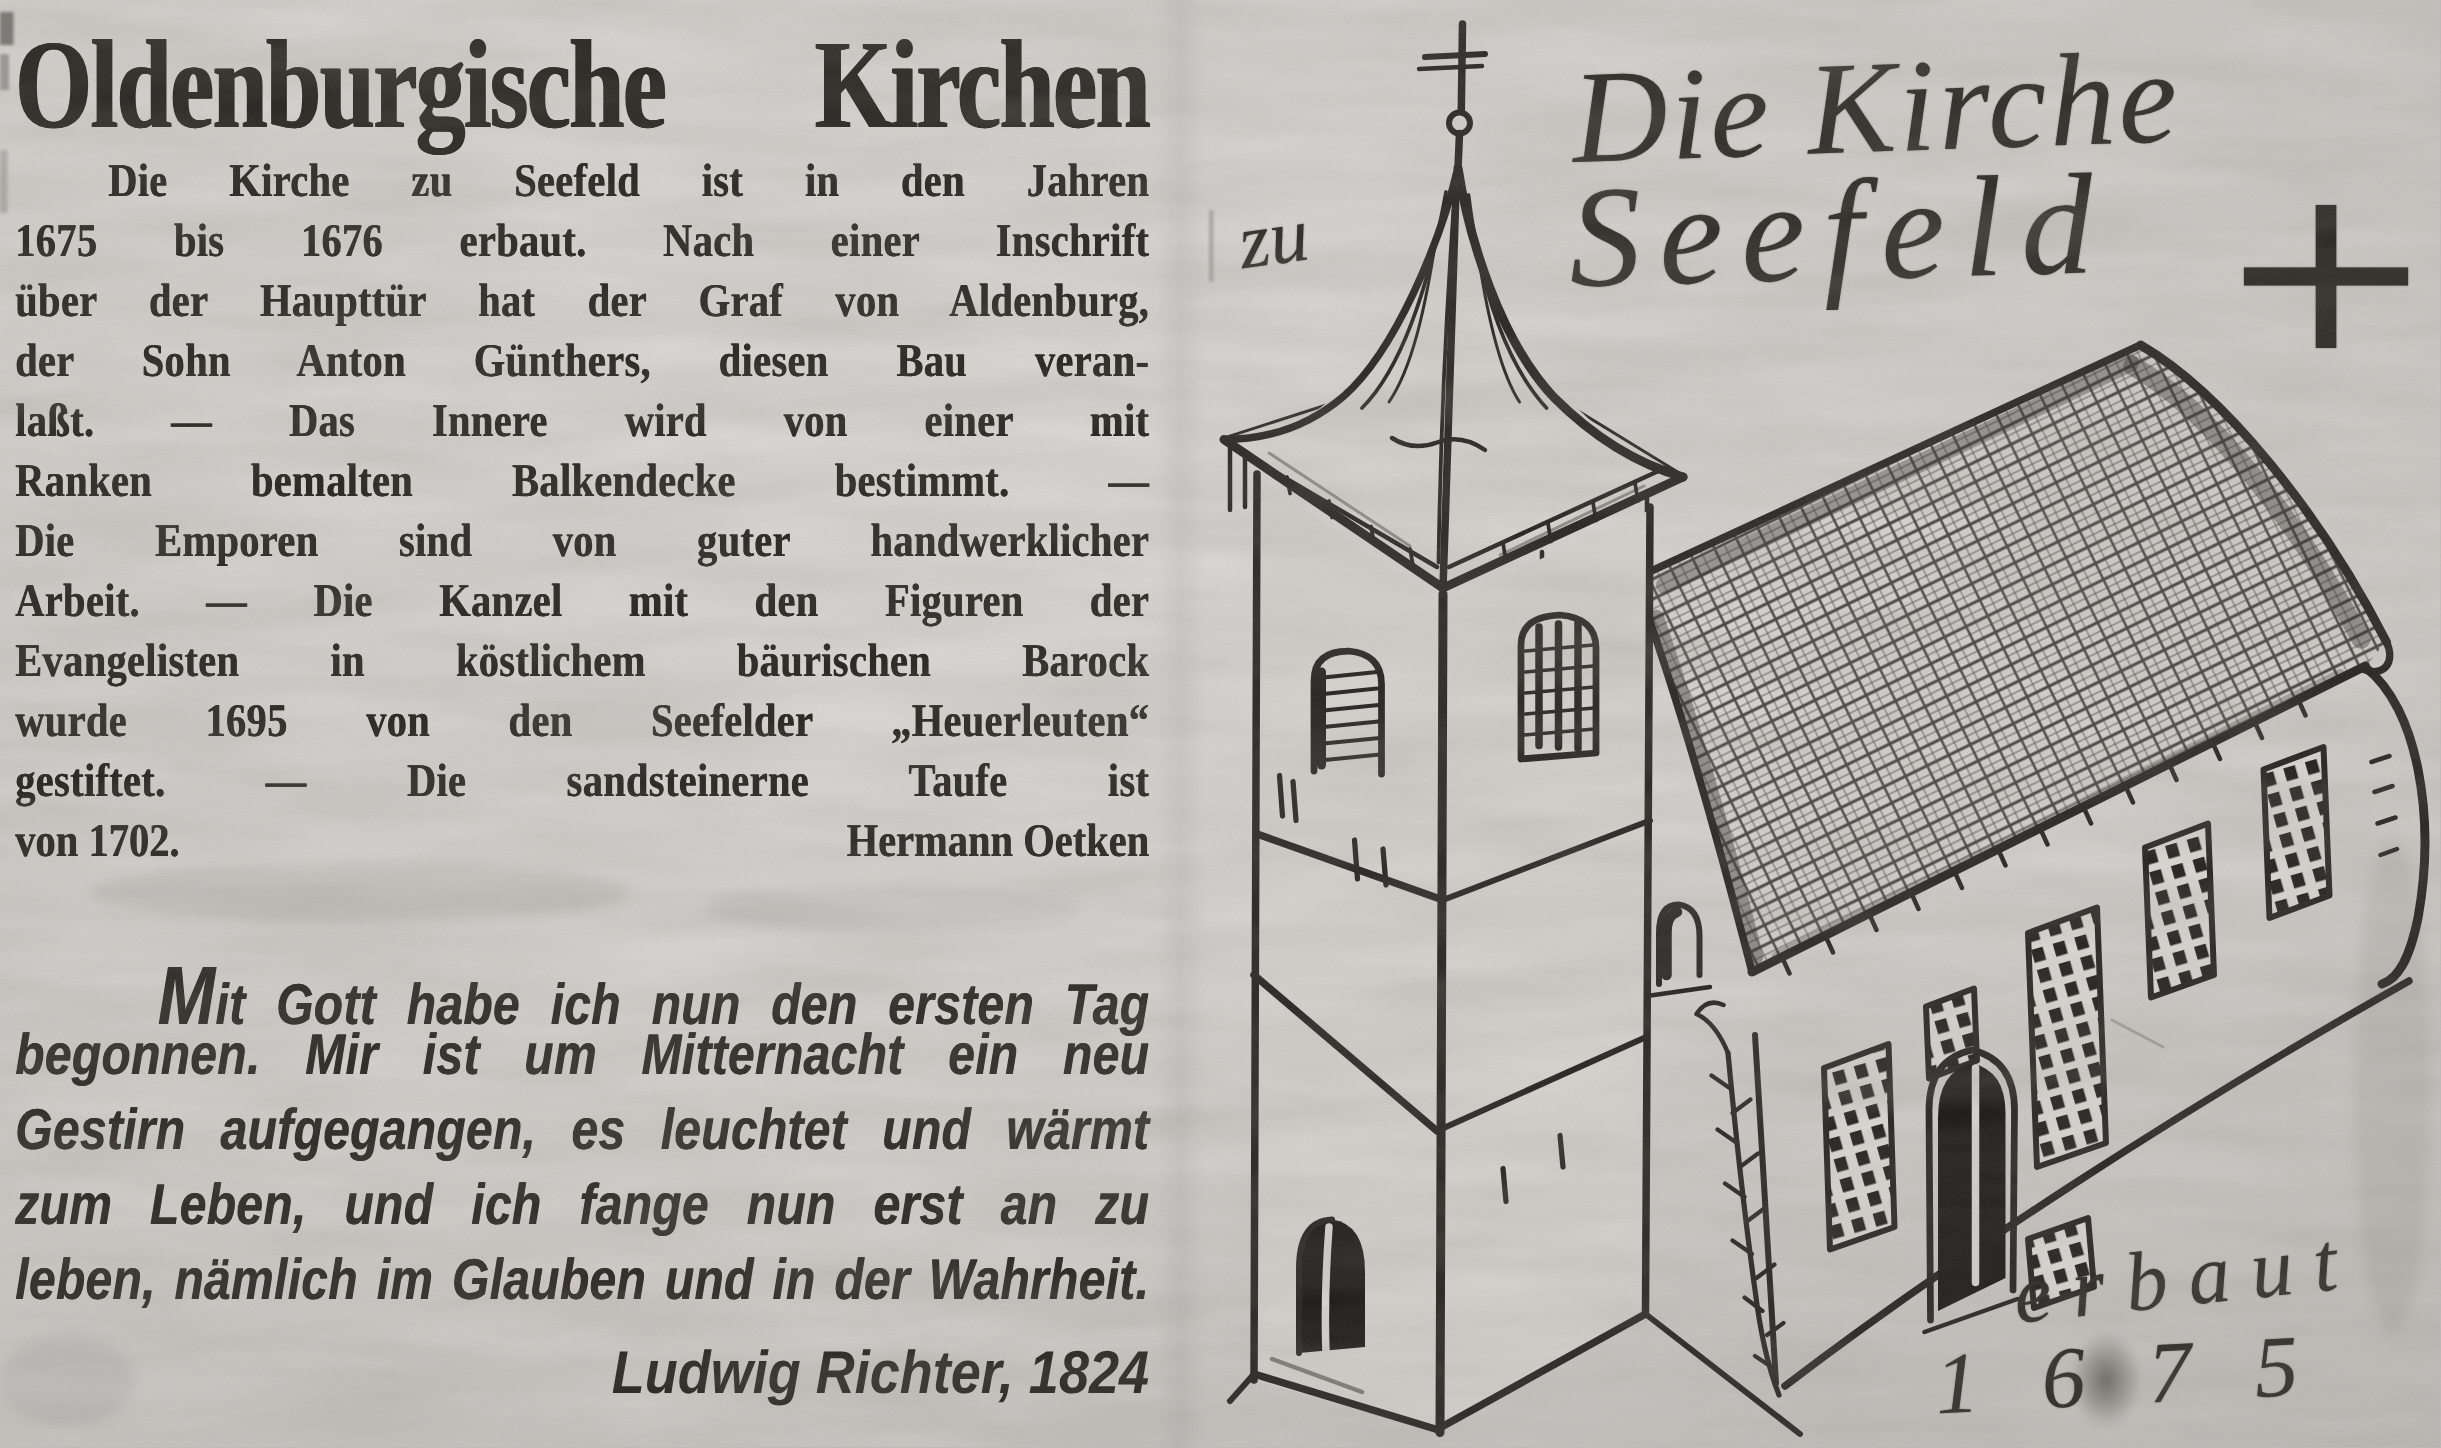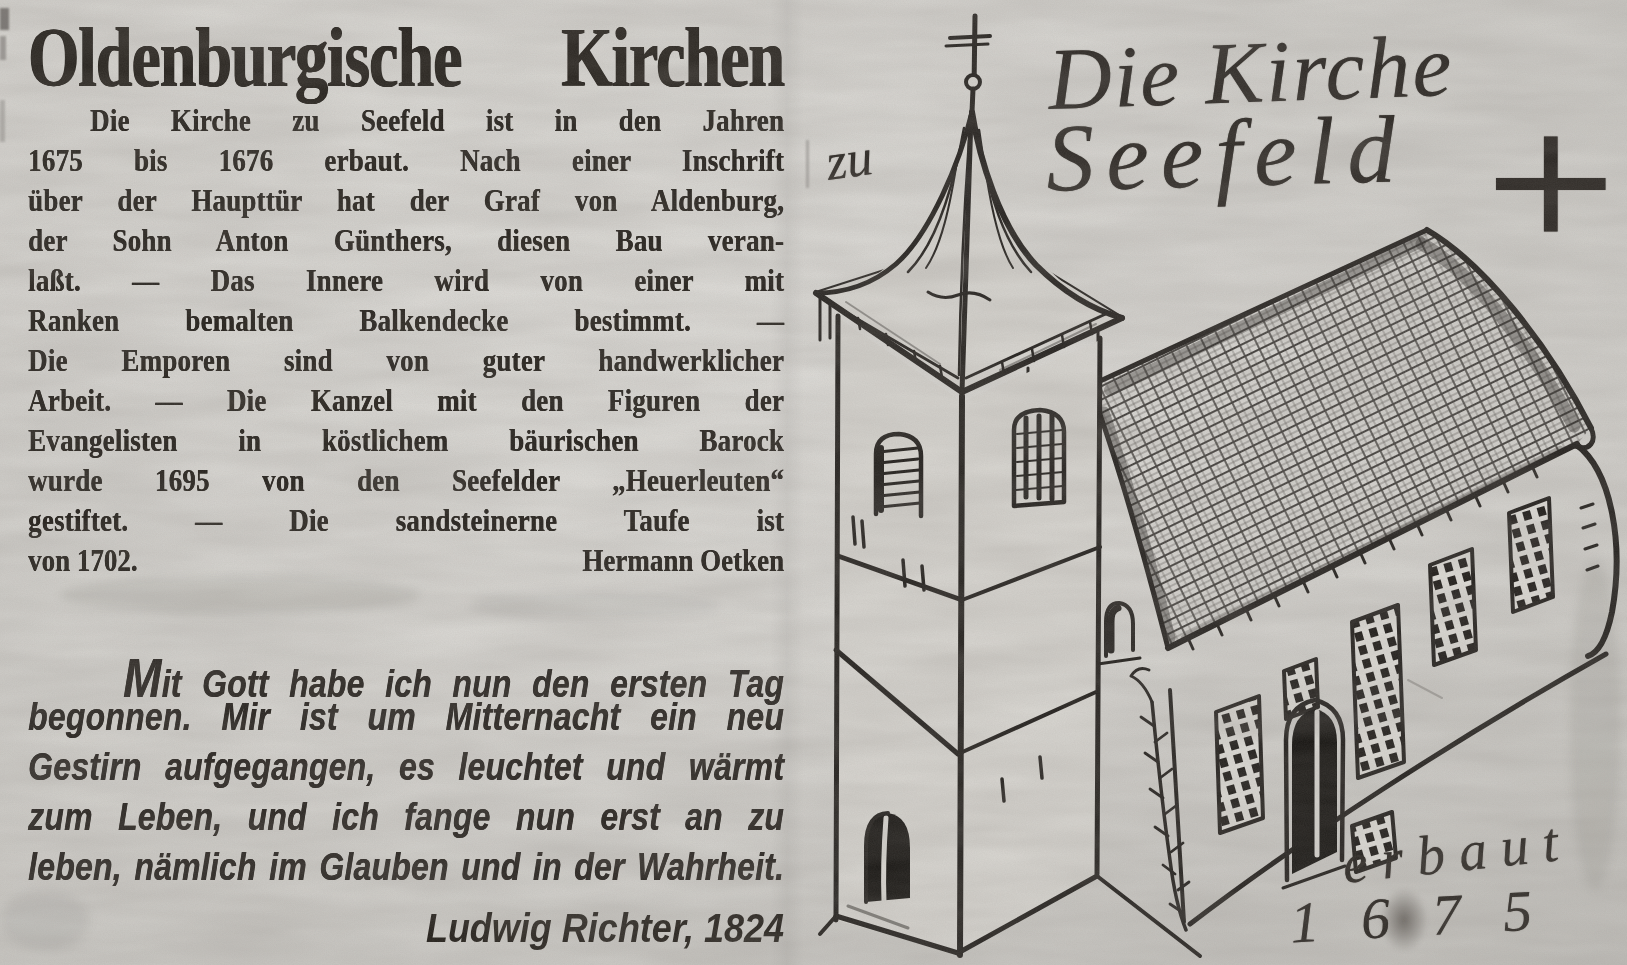--- a/index.html
+++ b/index.html
@@ -4,33 +4,33 @@
 <style>
   html,body{margin:0;padding:0;background:#b9b7b3;}
   .sheet{position:relative;width:1627px;height:965px;overflow:hidden;
     background:linear-gradient(165deg,#dcdad5 0%,#d4d2cd 38%,#d8d6d1 62%,#cccac5 100%);
     font-family:"Liberation Serif",serif;color:#26221d;}
   .vignette{position:absolute;inset:0;z-index:1;pointer-events:none;
     background:radial-gradient(115% 105% at 42% 38%, rgba(255,255,255,.22), rgba(0,0,0,.07) 88%);}
   .fold{position:absolute;left:770px;top:0;width:34px;height:100%;z-index:2;pointer-events:none;
     background:linear-gradient(90deg,transparent,rgba(0,0,0,.05) 50%,transparent);}
   
-  .col{position:absolute;left:28px;top:14px;width:756px;z-index:20;}
+  .col{position:absolute;left:10px;top:14px;width:756px;z-index:20;}
   .title{font:700 66px "Liberation Serif",serif;letter-spacing:-1px;line-height:68px;height:92px;
     transform:scaleY(1.28);transform-origin:0 0;text-align:justify;text-align-last:justify;
     text-shadow:.7px 0 0 currentColor,-.5px 0 0 currentColor;}
   .para .line{display:block;height:40px;line-height:40px;font:700 27px "Liberation Serif",serif;
     text-align:justify;text-align-last:justify;transform:scaleY(1.16);transform-origin:0 50%;
     letter-spacing:.2px;text-shadow:.35px 0 0 currentColor;white-space:nowrap;}
   .para .line{white-space:normal;}
   .body .line:first-of-type{padding-left:62px;}
   .closing{display:flex;justify-content:space-between;height:40px;line-height:40px;
     font:700 27px "Liberation Serif",serif;transform:scaleY(1.16);transform-origin:0 50%;
     text-shadow:.35px 0 0 currentColor;}
-  .quote{margin-top:64px;color:#2a2622;}
+  .quote{margin-top:50px;color:#2a2622;}
   .quote .line{display:block;height:50px;line-height:50px;font:italic 700 32px "Liberation Sans",sans-serif;
     text-align:justify;text-align-last:justify;transform:scaleY(1.2);transform-origin:0 50%;}
   .quote .line:first-of-type{padding-left:95px;}
   .quote .line:first-of-type::first-letter{font-size:46px;}
   .attribution{margin-top:8px;text-align:right;font:italic 700 36px "Liberation Sans",sans-serif;
     transform:scaleY(1.12);transform-origin:100% 50%;}
   
   .hand{position:absolute;z-index:25;color:#2d2925;font-family:"Liberation Serif",serif;
     font-style:italic;text-shadow:0 0 1px rgba(43,38,33,.65);white-space:nowrap;}
   .cap-zu{left:826px;top:130px;font-size:52px;transform:rotate(-8deg);}

